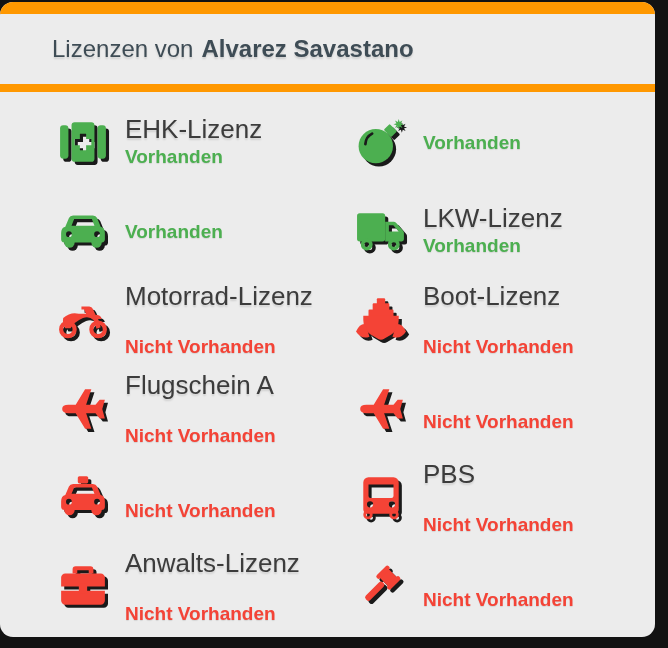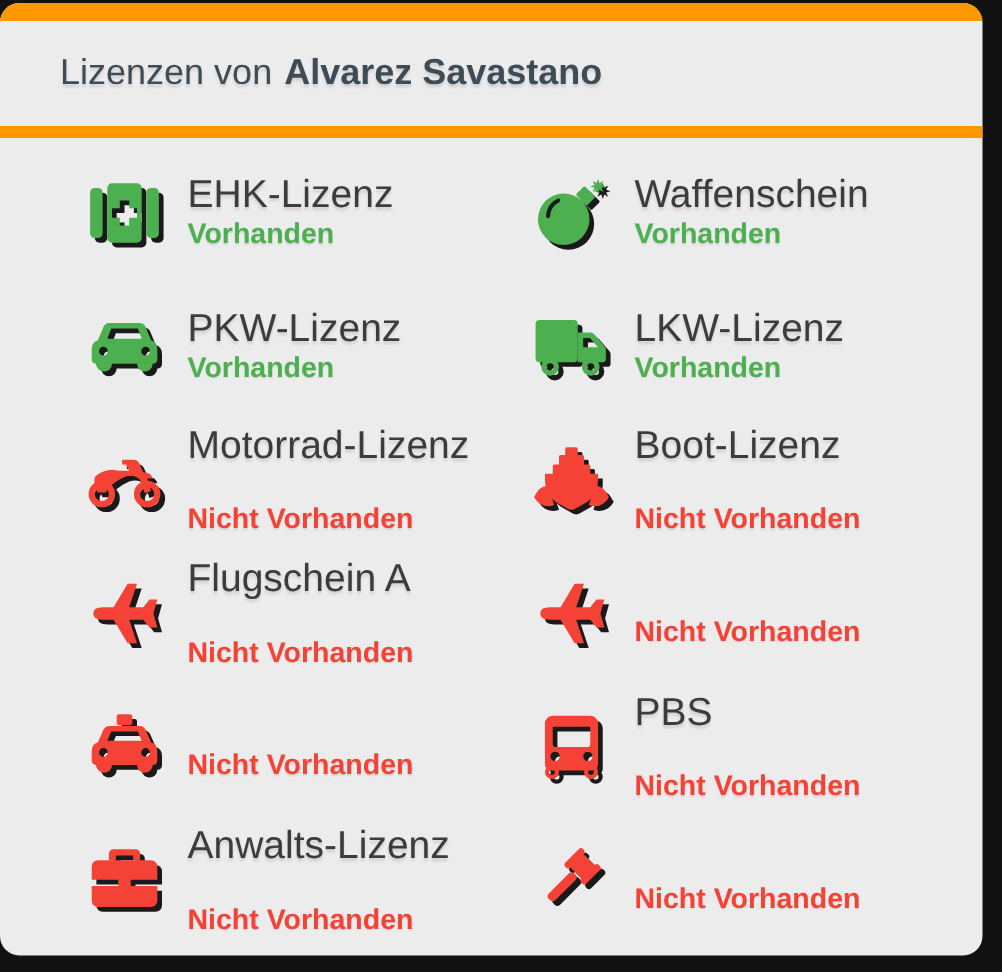--- a/index.html
+++ b/index.html
@@ -13,21 +13,21 @@
     font-family:"Liberation Sans", sans-serif;
     position:relative; overflow:hidden;
   }
   .card{
     position:absolute; left:0; top:2px; width:655px; height:635px;
     background:var(--card-bg); border-radius:13px; overflow:hidden;
   }
   .top-bar{height:12px; background:var(--orange);}
   .header{
     height:70px; display:flex; align-items:center; column-gap:8px;
-    padding-left:40px; font-size:24px; color:var(--title);
+    padding-left:52px; font-size:24px; color:var(--title);
     text-shadow:0 2px 2px rgba(0,0,0,0.12);
   }
   .header .t1{font-weight:400;}
   .header .t2{font-weight:700;text-align:right;}
   .divider{height:8px; background:var(--orange);}
   .content{
     height:545px; display:grid;
     grid-template-columns:327px 1fr; grid-template-rows:repeat(6,1fr);
     grid-auto-flow:row; padding-top:5px; padding-bottom:5px;
   }
@@ -140,32 +140,30 @@
         <div class="status">Vorhanden</div>
       </div>
     </div>
 
     <div class="license-item ok">
       <svg class="ic" viewBox="0 0 48 44">
           <use href="#i-bomb" class="sh" transform="translate(3,3)"></use>
           <use href="#i-bomb" class="fg"></use>
         </svg>
       <div class="lt">
-        <div class="label">Waffenschein</div>
         <div class="status">Vorhanden</div>
       </div>
     </div>
 
     <div class="license-item ok">
       <svg class="ic" viewBox="0 0 48 44">
           <use href="#i-car" class="sh" transform="translate(3,3)"></use>
           <use href="#i-car" class="fg"></use>
         </svg>
       <div class="lt">
-        <div class="label">PKW-Lizenz</div>
         <div class="status">Vorhanden</div>
       </div>
     </div>
 
     <div class="license-item ok">
       <svg class="ic" viewBox="0 0 48 44">
           <use href="#i-truck" class="sh" transform="translate(3,3)"></use>
           <use href="#i-truck" class="fg"></use>
         </svg>
       <div class="lt">

